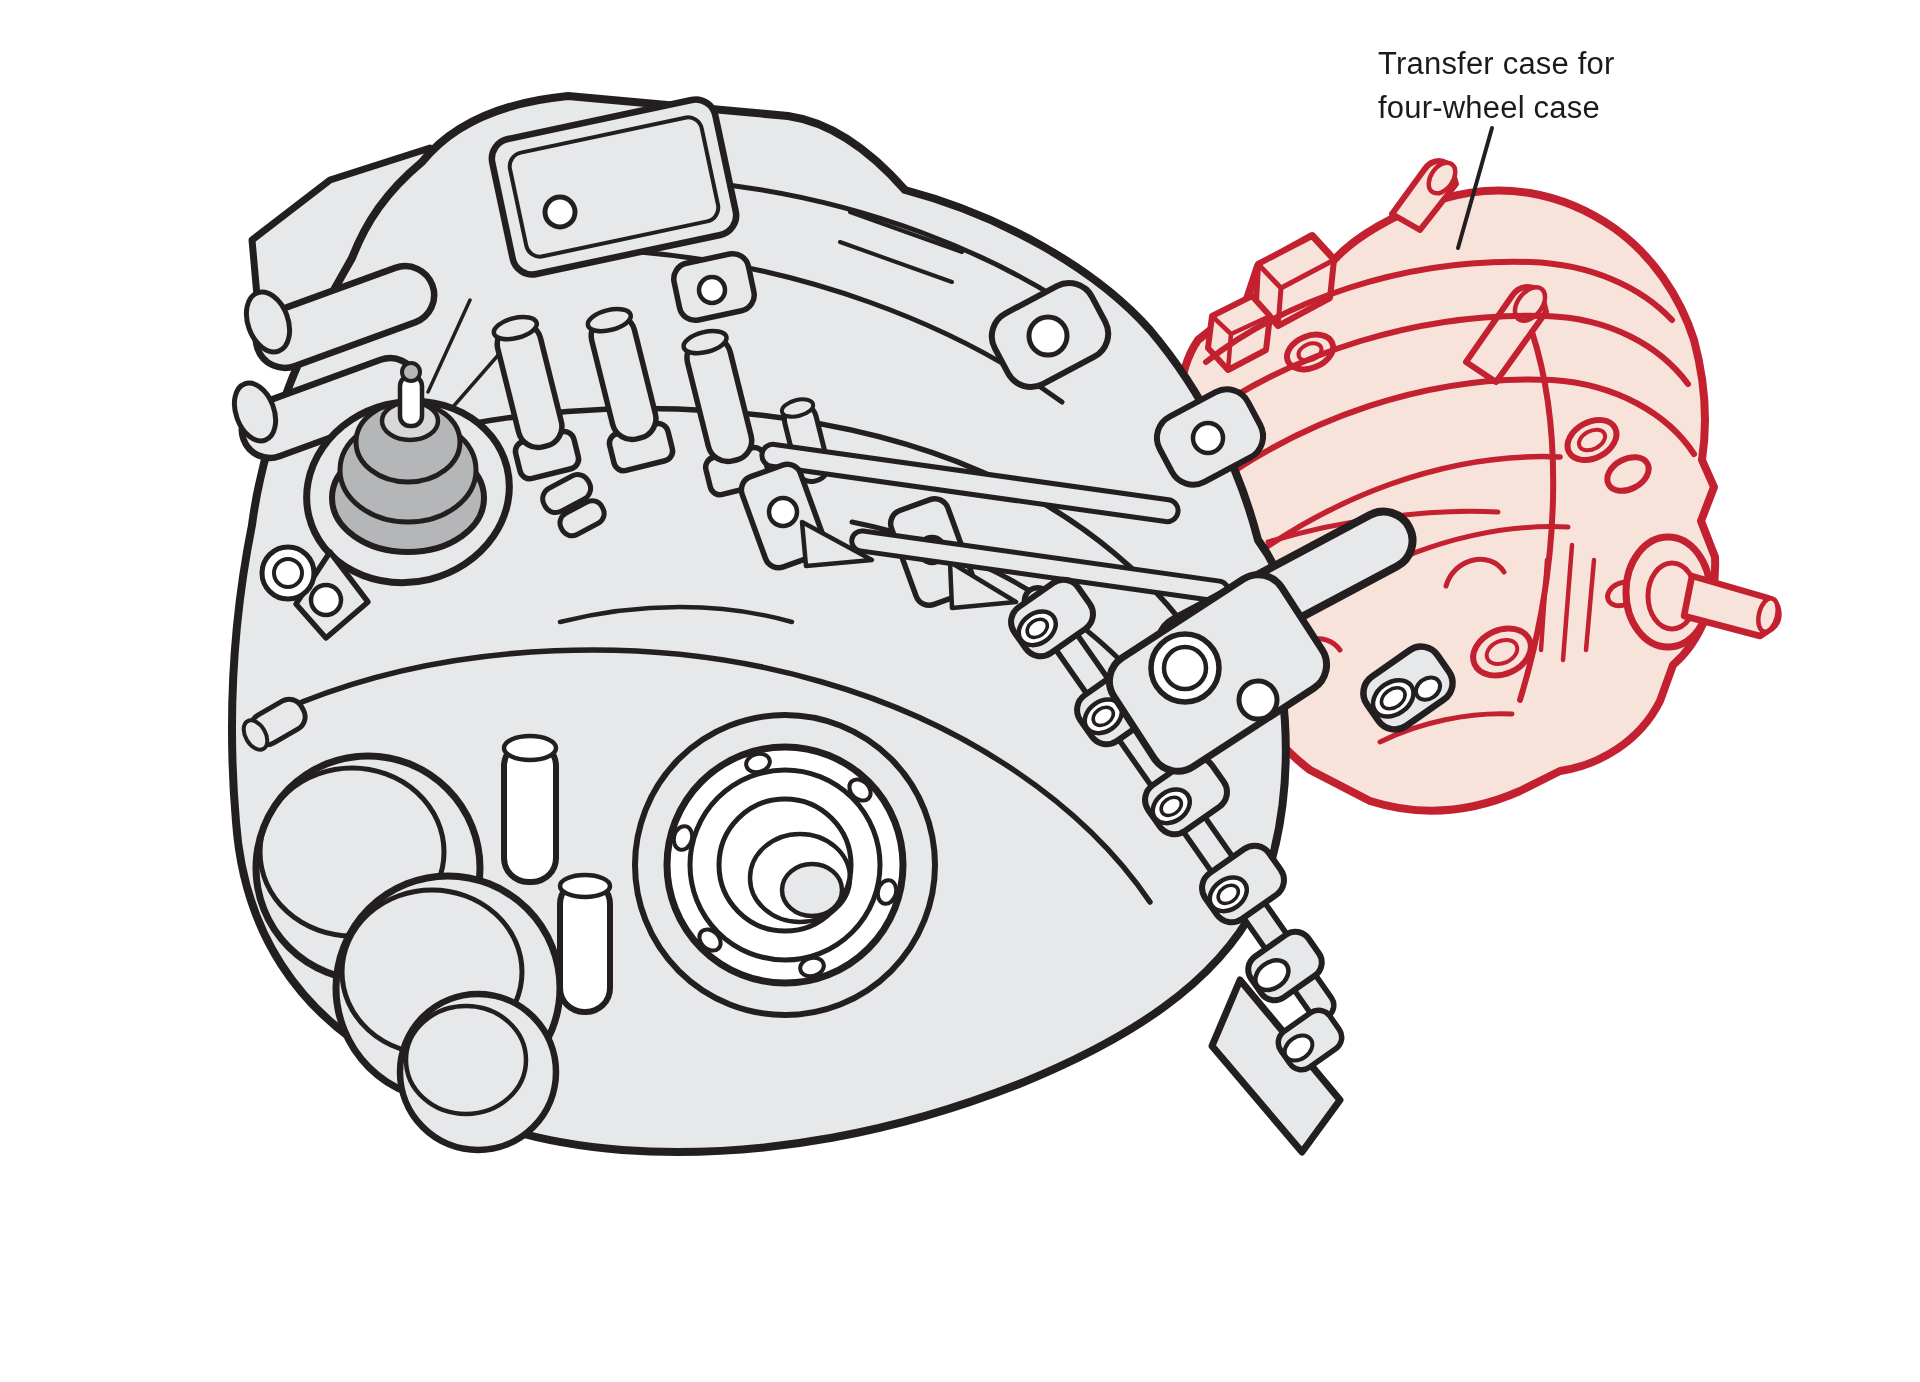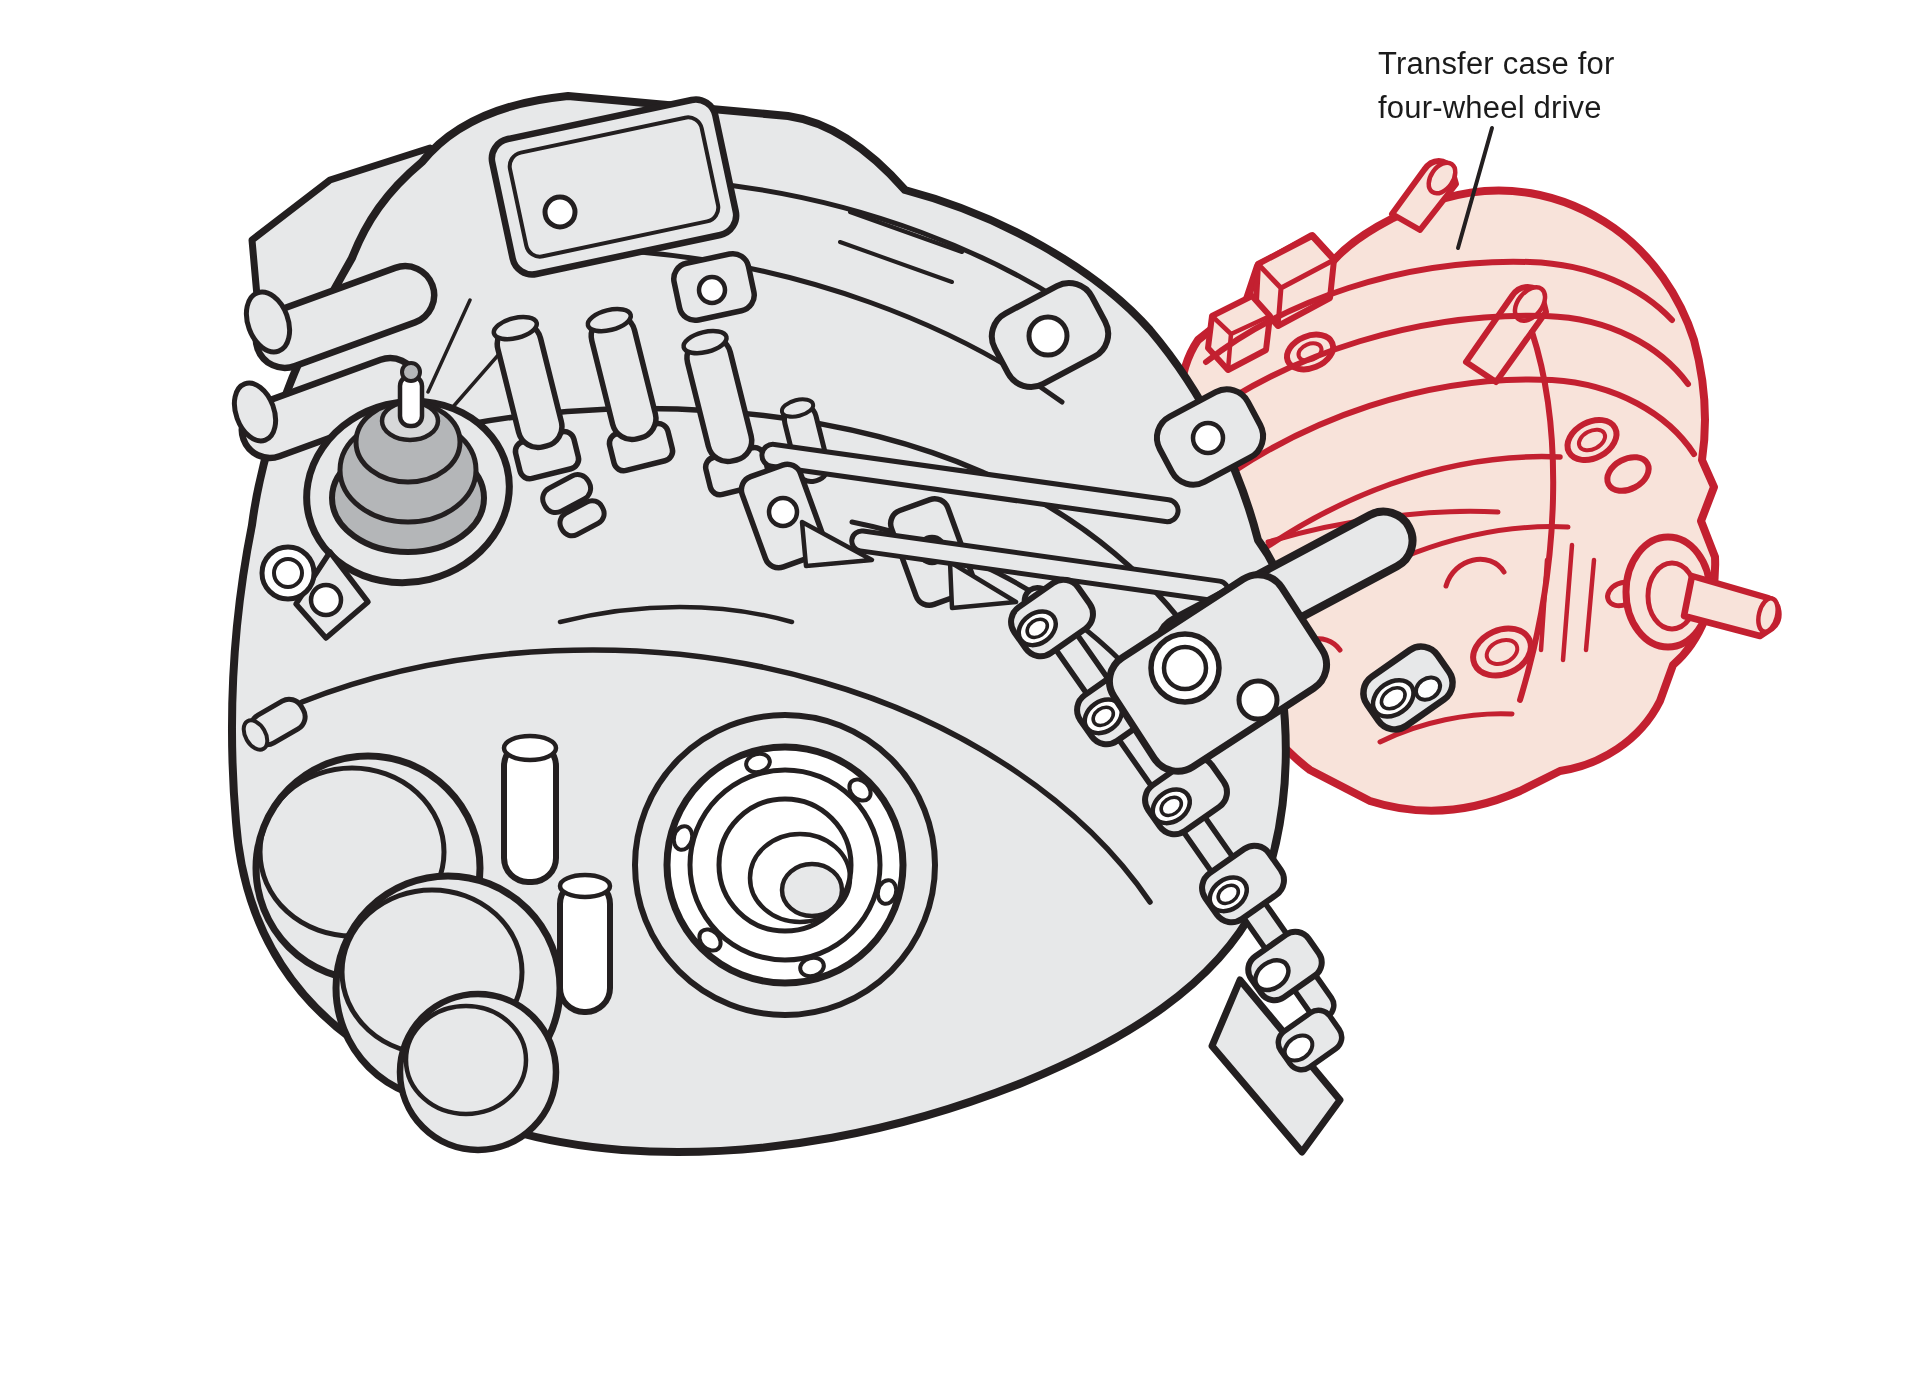--- a/index.html
+++ b/index.html
@@ -244,15 +244,15 @@
       <ellipse class="white" stroke-width="3.5" cx="1390" cy="688" rx="13" ry="9"></ellipse>
       <ellipse class="white" stroke-width="4" cx="1424" cy="700" rx="13" ry="10"></ellipse>
     </g>
   </g>
 
   <path class="leader" stroke-width="4" d="M1492 128 L1458 248"></path>
 </svg>
 
 <div class="callout">
   <span>Transfer case for</span>
-  <span>four-wheel drive</span>
+  <span>four-wheel case</span>
 </div>
 </div>
 
 </body></html>

